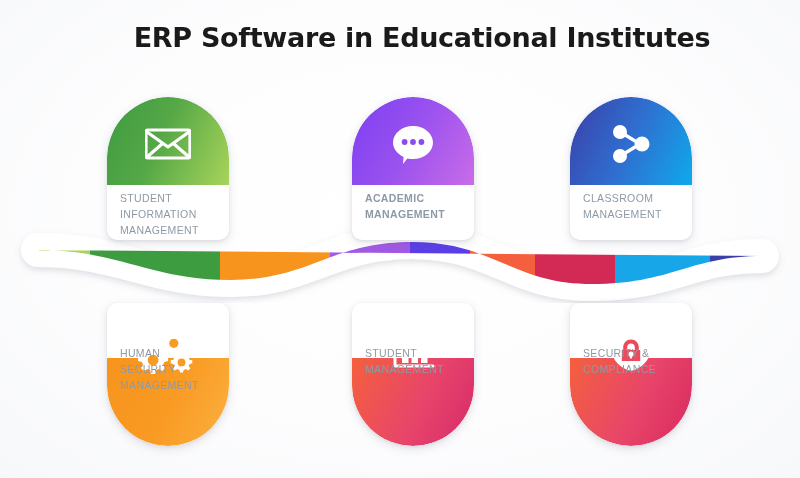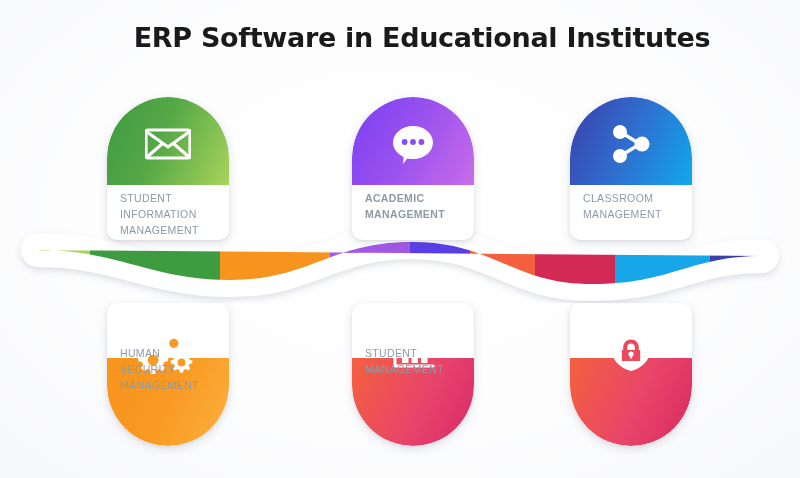--- a/index.html
+++ b/index.html
@@ -244,15 +244,19 @@
     <div class="icon">
       <svg width="44" height="46" viewBox="0 0 44 46">
         <path d="M22 2 L41 9 V23 C41 33.5 33 41 22 44 C11 41 3 33.5 3 23 V9 Z" fill="#ffffff"></path>
         <path d="M22 12.5 C17.6 12.5 14.2 15.9 14.2 20.3 V23 H12.8 V34 H31.2 V23 H29.8 V20.3
                  C29.8 15.9 26.4 12.5 22 12.5 Z M22 16.5 C24.2 16.5 25.8 18.2 25.8 20.3 V23
                  H18.2 V20.3 C18.2 18.2 19.8 16.5 22 16.5 Z" fill="#ea4a5c"></path>
         <circle cx="22" cy="27" r="2.6" fill="#ffffff"></circle>
         <rect x="20.9" y="27" width="2.2" height="4.4" fill="#ffffff"></rect>
       </svg>
     </div>
+    <div class="label">
+      <div>SECURITY &amp;</div>
+      <div>COMPLIANCE</div>
+    </div>
   </div>
 
 </div>
 
 </body></html>

